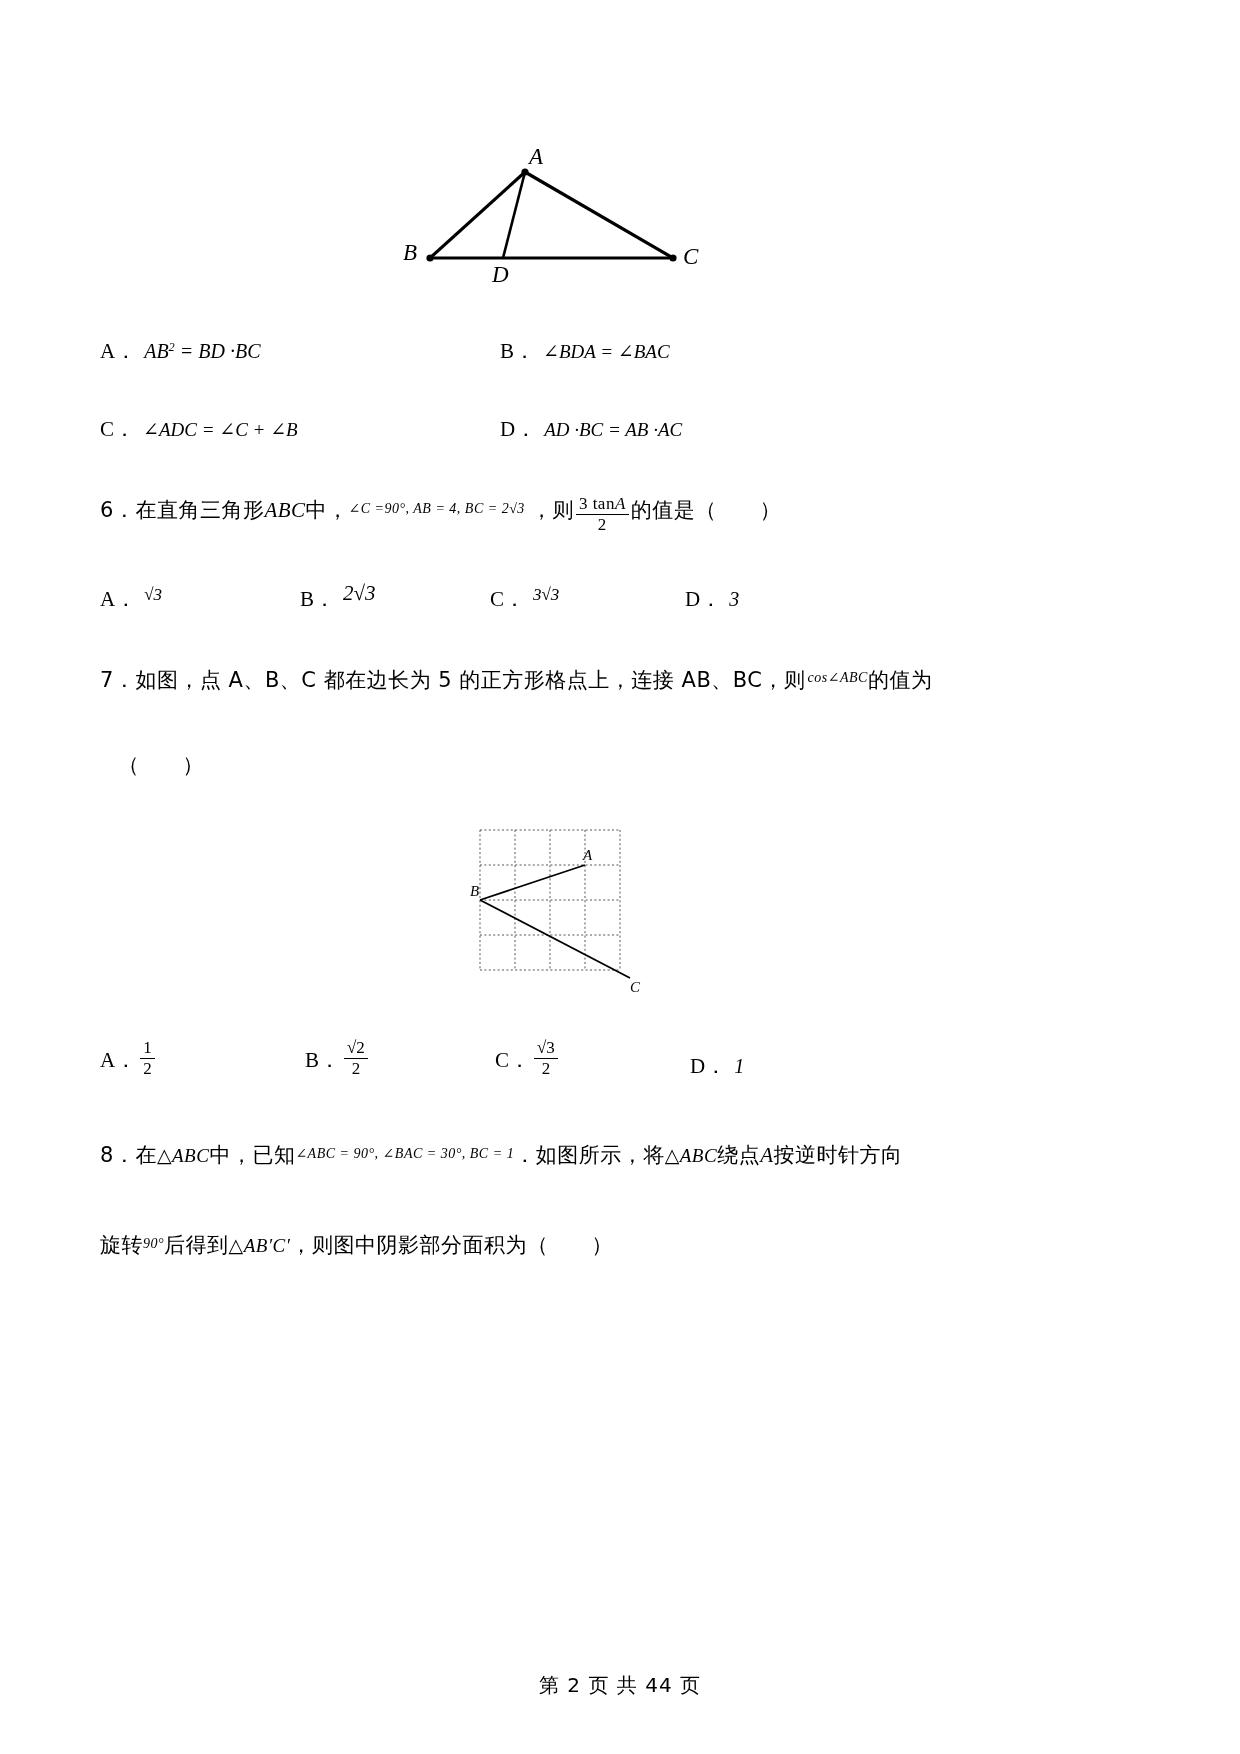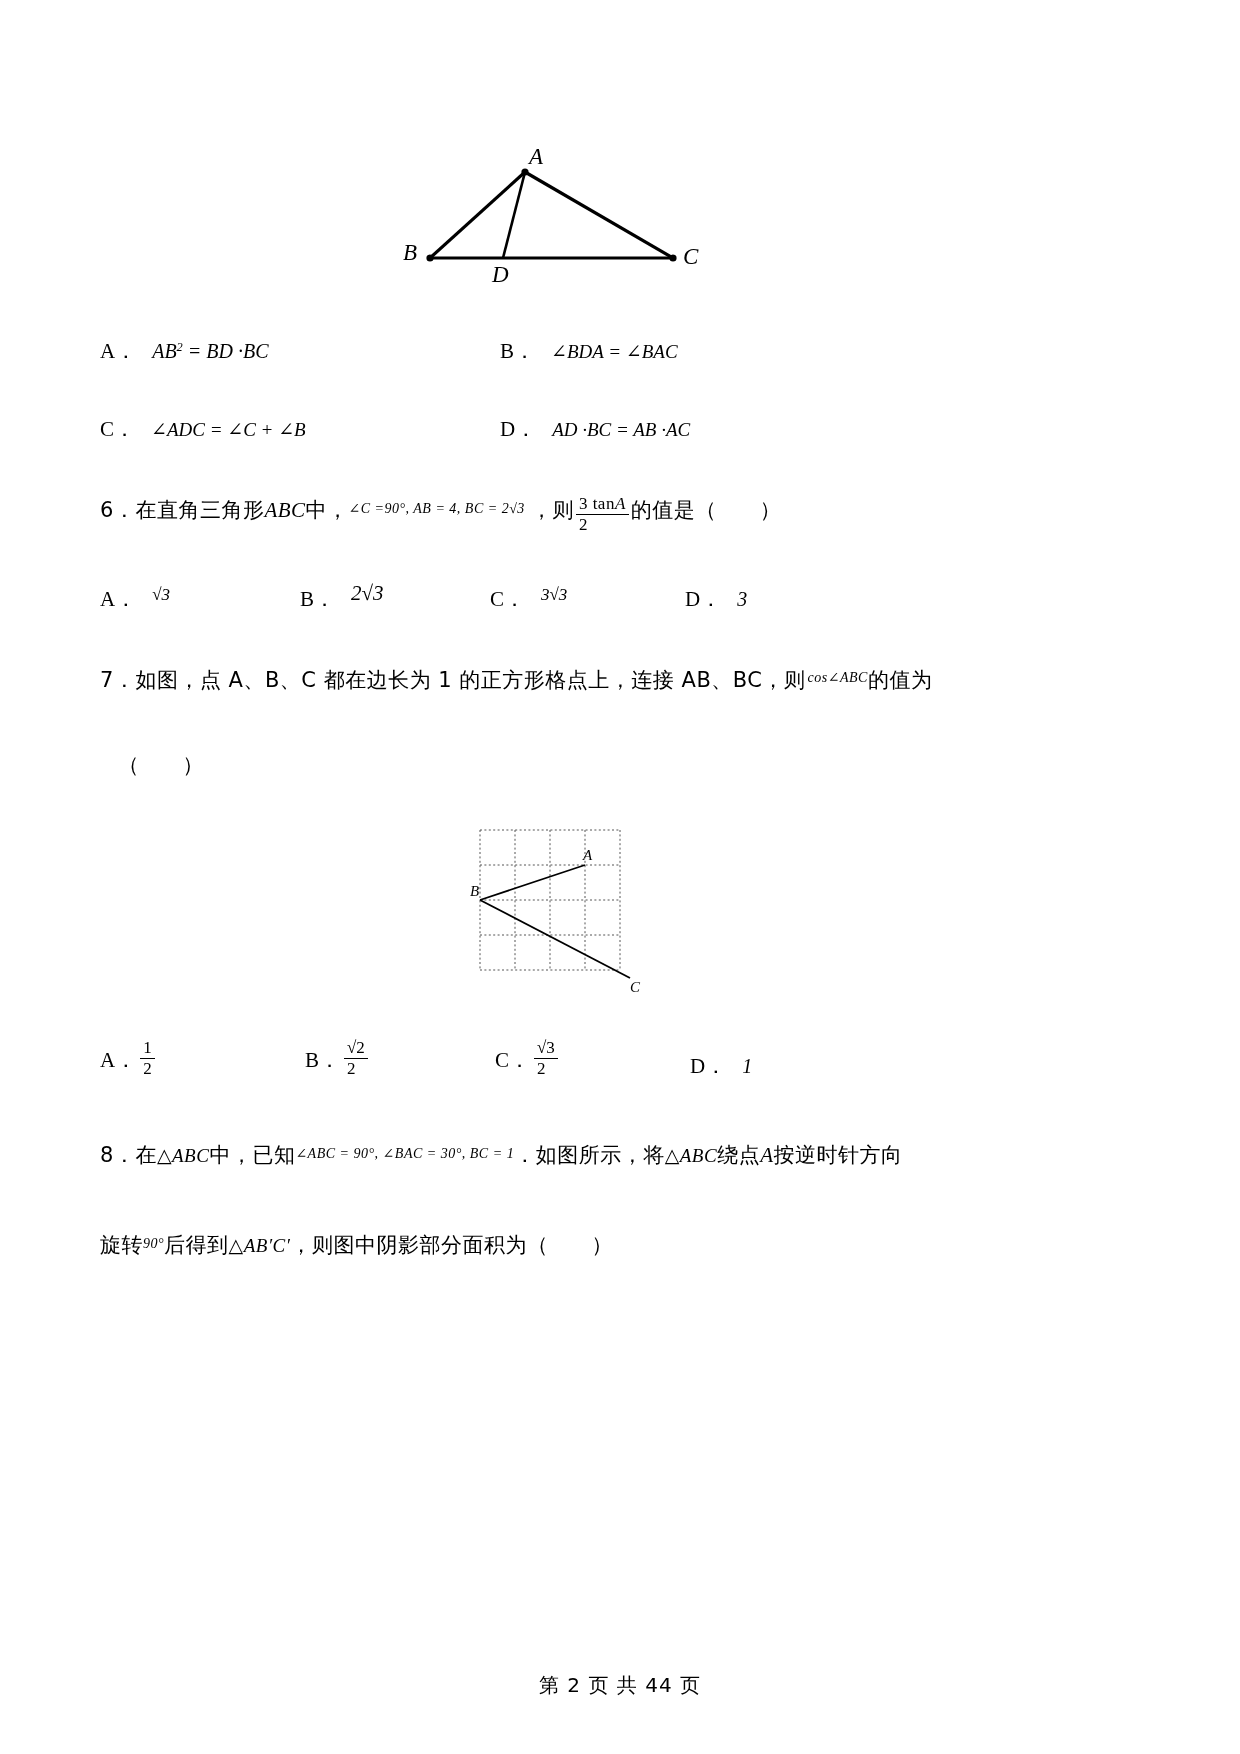--- a/index.html
+++ b/index.html
@@ -61,28 +61,29 @@
   .opt-key {
     font-family: "Liberation Serif", "DejaVu Serif", serif;
     font-size: 21px;
     font-style: normal;
     margin-right: 2px;
   }
   .opt-val {
     font-family: "Liberation Serif", "DejaVu Serif", serif;
     font-style: italic;
     font-size: 19px;
-    margin-left: 14px;
+    margin-left: 6px;
   }
 
   
   .frac {
     display: inline-flex;
     flex-direction: column;
     vertical-align: middle;
+    text-align: center;
     margin: 0 2px;
     position: relative;
     top: -2px;
   }
   .frac .num {
     border-bottom: 1px solid #000;
     padding: 0 3px;
     line-height: 1.15;
     font-size: 17px;
   }
@@ -214,21 +215,21 @@
       <div class="opt">
         <span class="opt-key">D．</span>
         <span class="opt-val upr" style="font-size:20px;">3</span>
       </div>
     </div>
   </div>
 
   <div class="blk" style="top:665px;">
     <div class="qline" style="display:flex;align-items:baseline;">
       <span class="cn">7．</span>
-      <span class="cn">如图，点 A、B、C 都在边长为 1 的正方形格点上，连接 AB、BC，则</span>
+      <span class="cn">如图，点 A、B、C 都在边长为 5 的正方形格点上，连接 AB、BC，则</span>
       <span class="mathsm" style="position:relative;top:-5px;margin-left:2px;">cos∠ABC</span>
       <span class="cn" style="margin-left:0;">的值为</span>
     </div>
   </div>
   <div class="blk" style="top:750px;">
     <div class="qline">
       <span class="cn" style="margin-left:18px;">（　　）</span>
     </div>
   </div>
 

